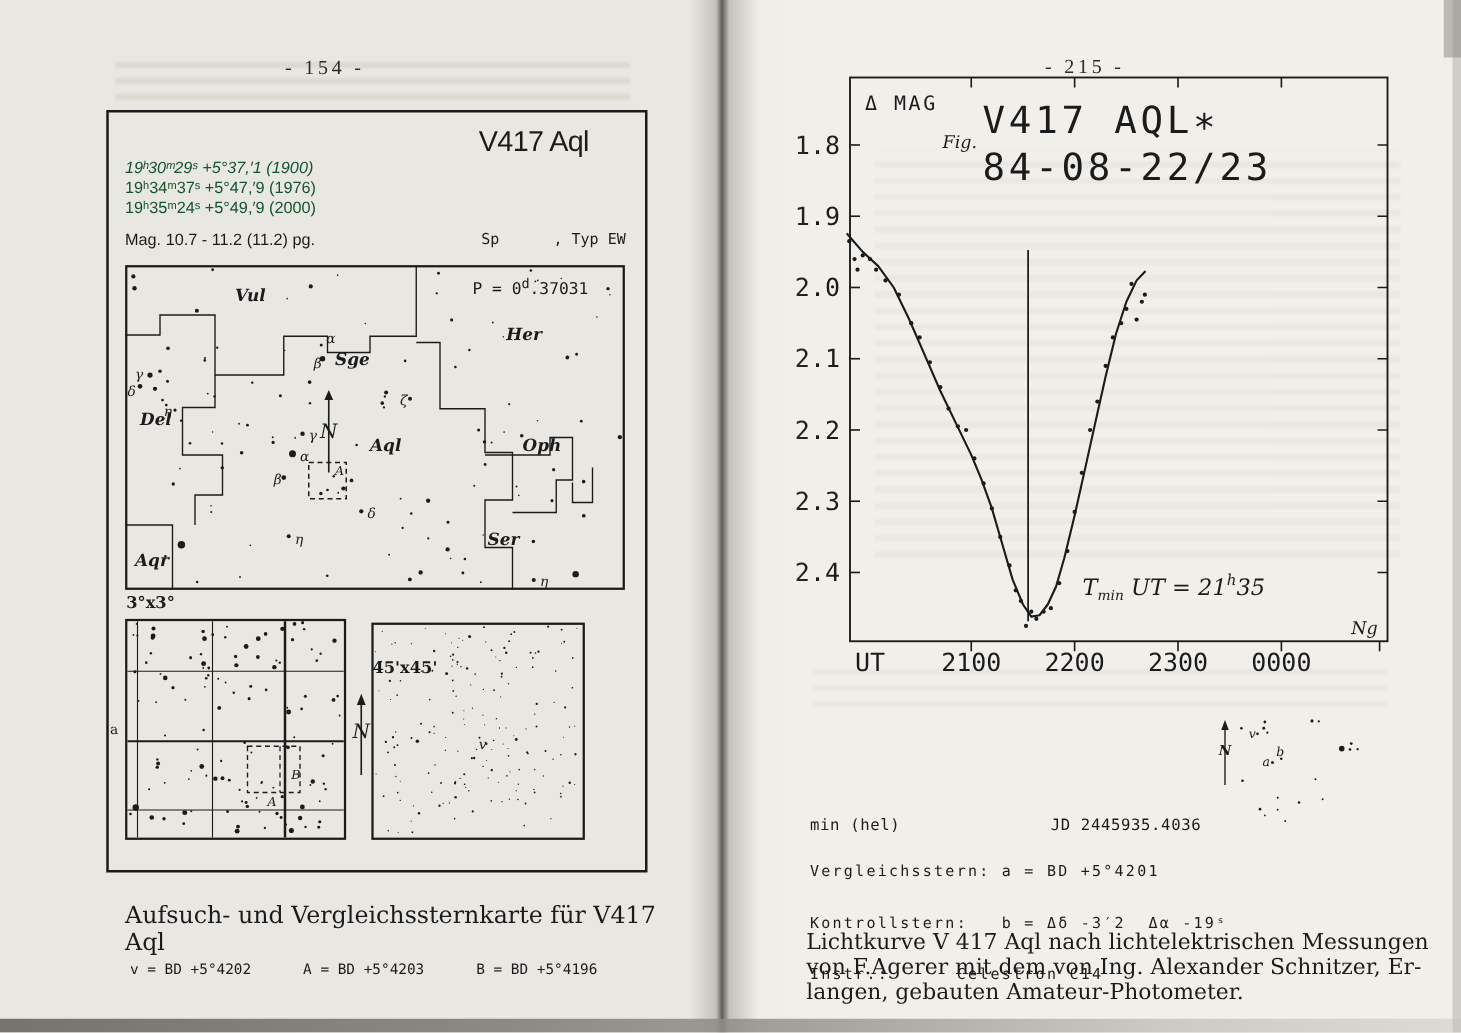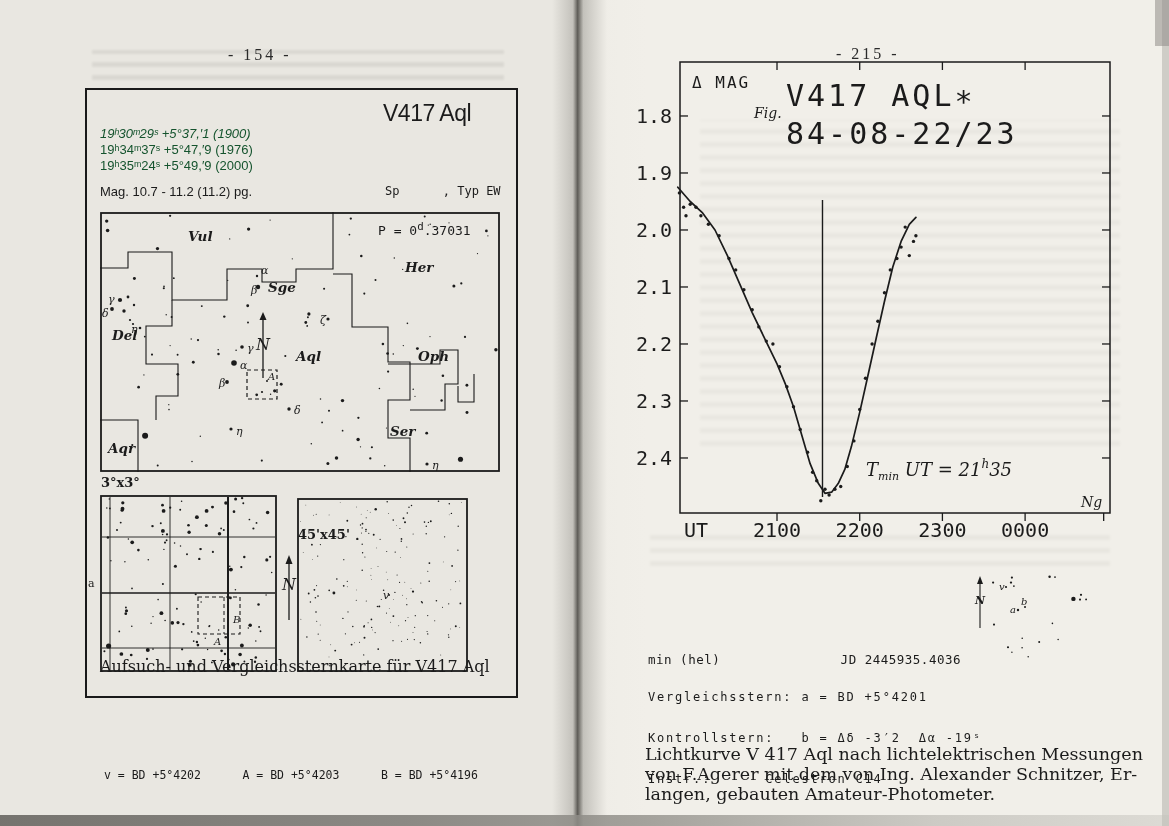--- a/index.html
+++ b/index.html
@@ -23,21 +23,21 @@
     background:repeating-linear-gradient(0deg, rgba(0,0,0,0) 0 4px, rgba(120,118,110,1) 4px 9px, rgba(0,0,0,0) 9px 13px);}
   .finder-box{left:85px;top:88px;width:429px;height:606px;border:2.5px solid #1a1a1a;}
   .pagenum{font-size:16px;letter-spacing:3px;color:#2a2a2a;margin-top:32px;}
   .coords{left:100px;top:126px;font-size:13px;line-height:16px;color:#14532d;}
   .coords .l0{font-style:italic;}
   .magline{left:100px;top:184px;font-size:13px;}
   .starname{left:383px;top:100px;font-size:23px;letter-spacing:-0.5px;font-weight:500;}
   .spline{left:385px;top:143px;font-size:12px;}
   .period{left:378px;top:179px;font-size:13px;}
   .sub-label{font-size:13px;font-weight:bold;}
-  .caption-l{left:100px;top:657px;font-size:16px;width:430px;}
+  .caption-l{left:100px;top:721px;font-size:19px;width:430px;}
   .subcaption-l{left:104px;top:727px;font-size:11.5px;}
   .edge-a{left:88px;top:577px;font-size:11px;}
   .info-block{left:648px;top:584px;font-size:12.5px;line-height:14px;letter-spacing:.5px;}
   .detail-block{left:648px;top:622px;font-size:12px;line-height:13.8px;letter-spacing:1.8px;}
   .caption-r{left:645px;top:744px;font-size:17.5px;line-height:20px;width:500px;}
   svg{position:absolute;overflow:visible;}
   svg text{fill:#1b1b1b;}
   .t-mono{font-family:"DejaVu Sans Mono",monospace;}
   .t-hand{font-family:"DejaVu Serif",serif;font-style:italic;}
 </style>

